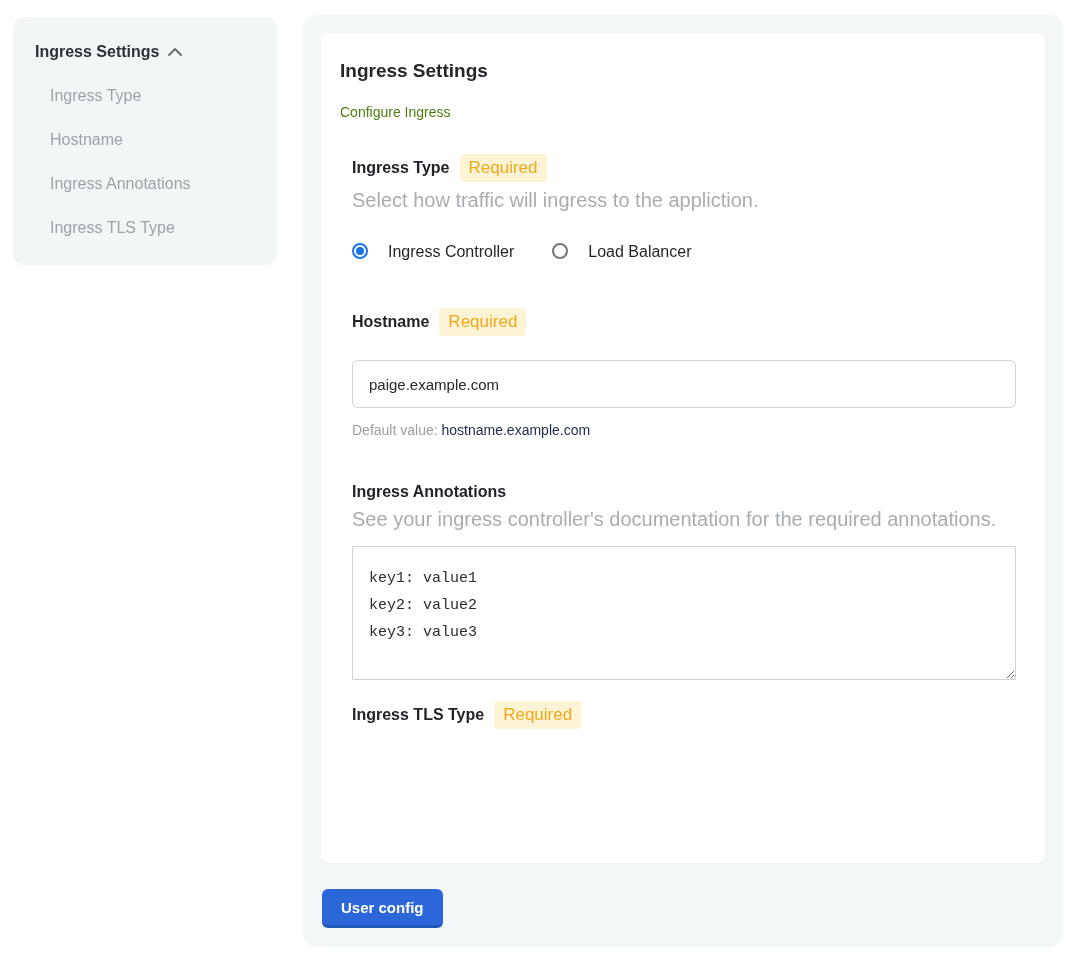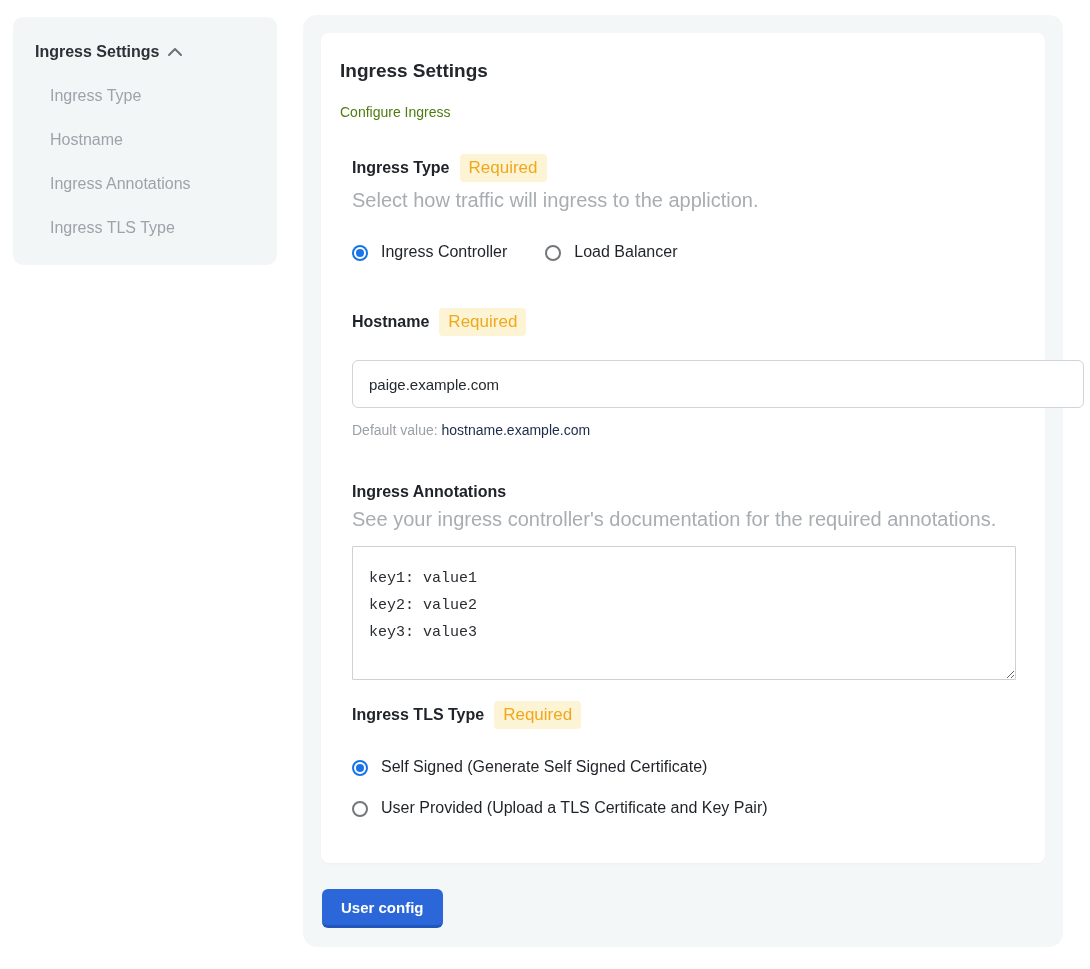--- a/index.html
+++ b/index.html
@@ -66,21 +66,21 @@
     color: var(--badge_text, #f0a81c);
     font-size: 17px;
     padding: 4px 9px;
     border-radius: 4px;
   }
   .section-desc { margin-top: 7px; font-size: 20px; color: #a8adb1; }
 
   .section-ingress-type { margin-top: 34px; }
   .radio-row-inline { margin-top: 31px; display: flex; align-items: center; gap: 38px; }
 
-  .radio-option { display: flex; align-items: flex-end; gap: 13px; cursor: pointer; }
+  .radio-option { display: flex; align-items: flex-start; gap: 20px; cursor: pointer; }
   .radio-circle {
     width: 16px; height: 16px;
     border: 2px solid #74787c;
     border-radius: 50%;
     background: #fff;
     flex: 0 0 auto;
     position: relative;
   }
   .radio-circle.checked { border-color: var(--accent_blue, #1a74e8); }
   .radio-circle.checked::after {
@@ -90,21 +90,21 @@
     width: 8px; height: 8px;
     border-radius: 50%;
     background: var(--accent_blue, #1a74e8);
   }
   .radio-label { font-size: 16px; color: #1f2328; }
 
   .section-hostname { margin-top: 47px; }
   .text-input {
     margin-top: 24px;
     display: block;
-    width: 732px; height: 48px;
+    width: 664px; height: 48px;
     border: 1px solid #d1d5d9;
     border-radius: 6px;
     padding: 0 16px;
     font-size: 15px;
     font-family: "Liberation Sans", sans-serif;
     color: #24292e;
     background: #fff;
     outline: none;
   }
   .default-line { margin-top: 14px; font-size: 14px; color: #9aa0a6; }
@@ -210,29 +210,19 @@
         <textarea class="annotations-textarea" spellcheck="false" style="">key1: value1
 key2: value2
 key3: value3</textarea>
       </section>
 
       <section class="section-tls">
         <div class="section-heading-row">
           <span class="section-heading">Ingress TLS Type</span>
           <span class="badge">Required</span>
         </div>
-        <div class="radio-stack">
-          <label class="radio-option">
-            <span class="radio-circle checked"></span>
-            <span class="radio-label">Self Signed (Generate Self Signed Certificate)</span>
-          </label>
-          <label class="radio-option">
-            <span class="radio-circle"></span>
-            <span class="radio-label">User Provided (Upload a TLS Certificate and Key Pair)</span>
-          </label>
-        </div>
       </section>
 
     </div>
   </div>
 
   <button class="save-button">User config</button>
 </div>
 
 </body></html>

